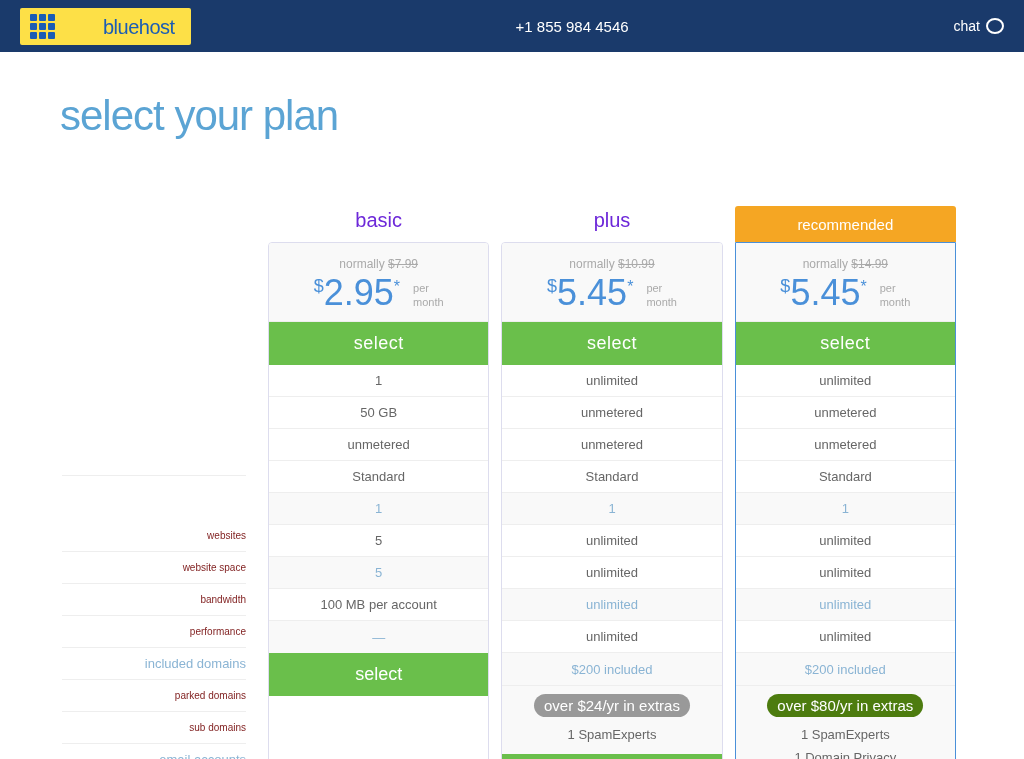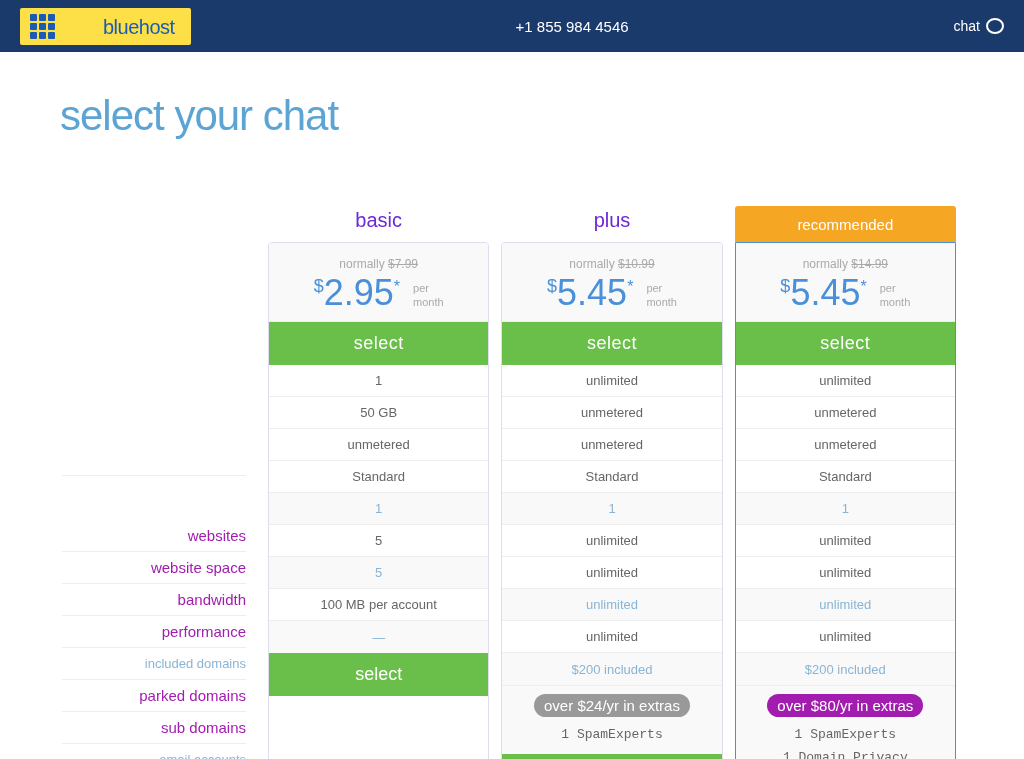--- a/index.html
+++ b/index.html
@@ -93,22 +93,22 @@
       text-align: right;
       padding-right: 16px;
       font-size: 13px;
       color: #888;
     }
     .label-item {
       height: 32px;
       display: flex;
       align-items: center;
       justify-content: flex-end;
-      font-size: 15px;
-      color: #a21caf;
+      font-size: 10px;
+      color: #7f1d1d;
       border-bottom: 1px solid #eee;
     }
     .label-item:last-child { border-bottom: none; }
     .label-group-title {
       height: 32px;
       display: flex;
       align-items: center;
       justify-content: flex-end;
       font-size: 13px;
       color: #8ab4d4;
@@ -232,27 +232,26 @@
     .extras-badge {
       background: #999;
       color: #fff;
       border-radius: 12px;
       padding: 3px 10px;
       font-size: 15px;
       display: inline-block;
       margin-bottom: 6px;
     }
     .extras-badge.prime {
-      background: #a21caf;
+      background: #4d7c0f;
     }
     .extras-item {
       font-size: 13px;
       color: #666;
       line-height: 1.8;
-      font-family: Liberation Mono, monospace;
     }
 
     .bottom-select {
       background: #6abf4b;
       color: #fff;
       border: none;
       width: 100%;
       padding: 11px 0;
       font-size: 18px;
       font-weight: 300;
@@ -294,21 +293,21 @@
     <span class="logo-text">bluehost</span>
   </div>
   <span class="header-phone">+1 855 984 4546</span>
   <div class="header-chat">
     <span>chat</span>
     <span class="chat-bubble"></span>
   </div>
 </div>
 
 <div class="page-title-section">
-  <h1 class="page-title">select your chat</h1>
+  <h1 class="page-title">select your plan</h1>
 </div>
 
 <div class="pricing-section">
   <div class="pricing-table">
 
     <div class="labels-column">
 
       <div style="height: 36px;"></div>
       <div style="height: 90px; border-bottom: 1px solid #eee;"></div>
       <div style="height: 44px;"></div>

